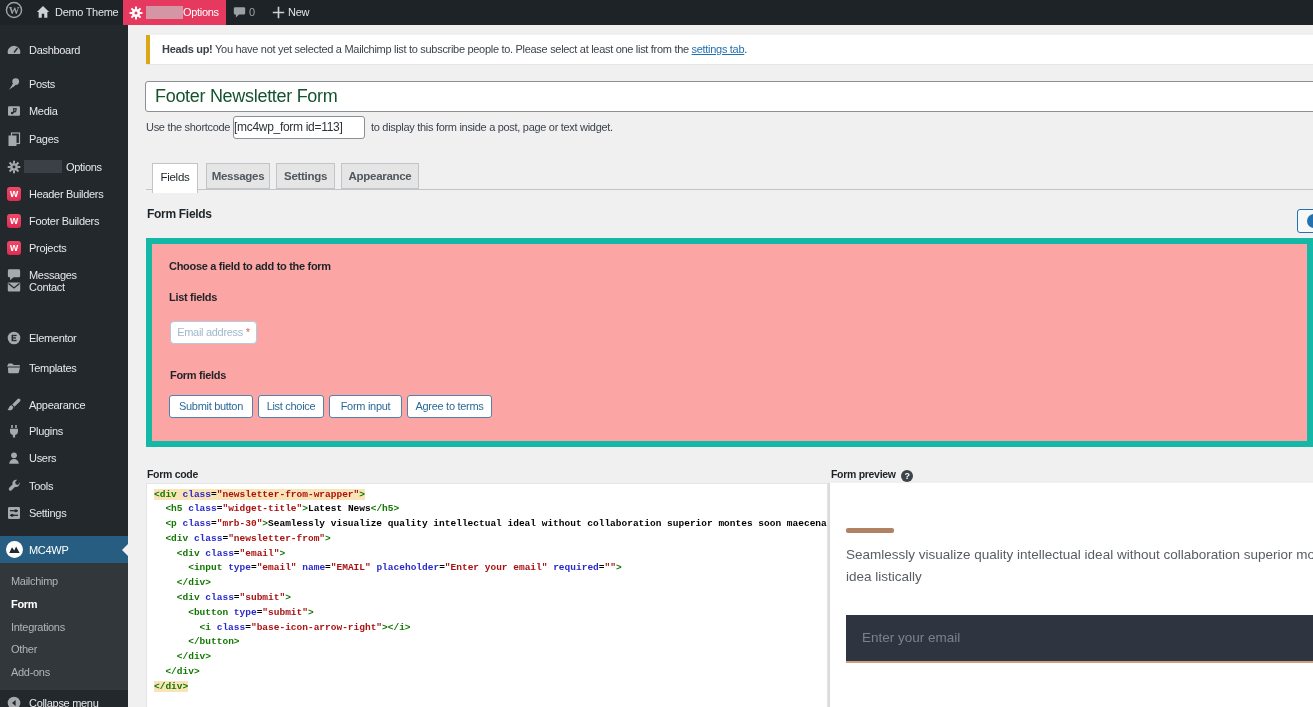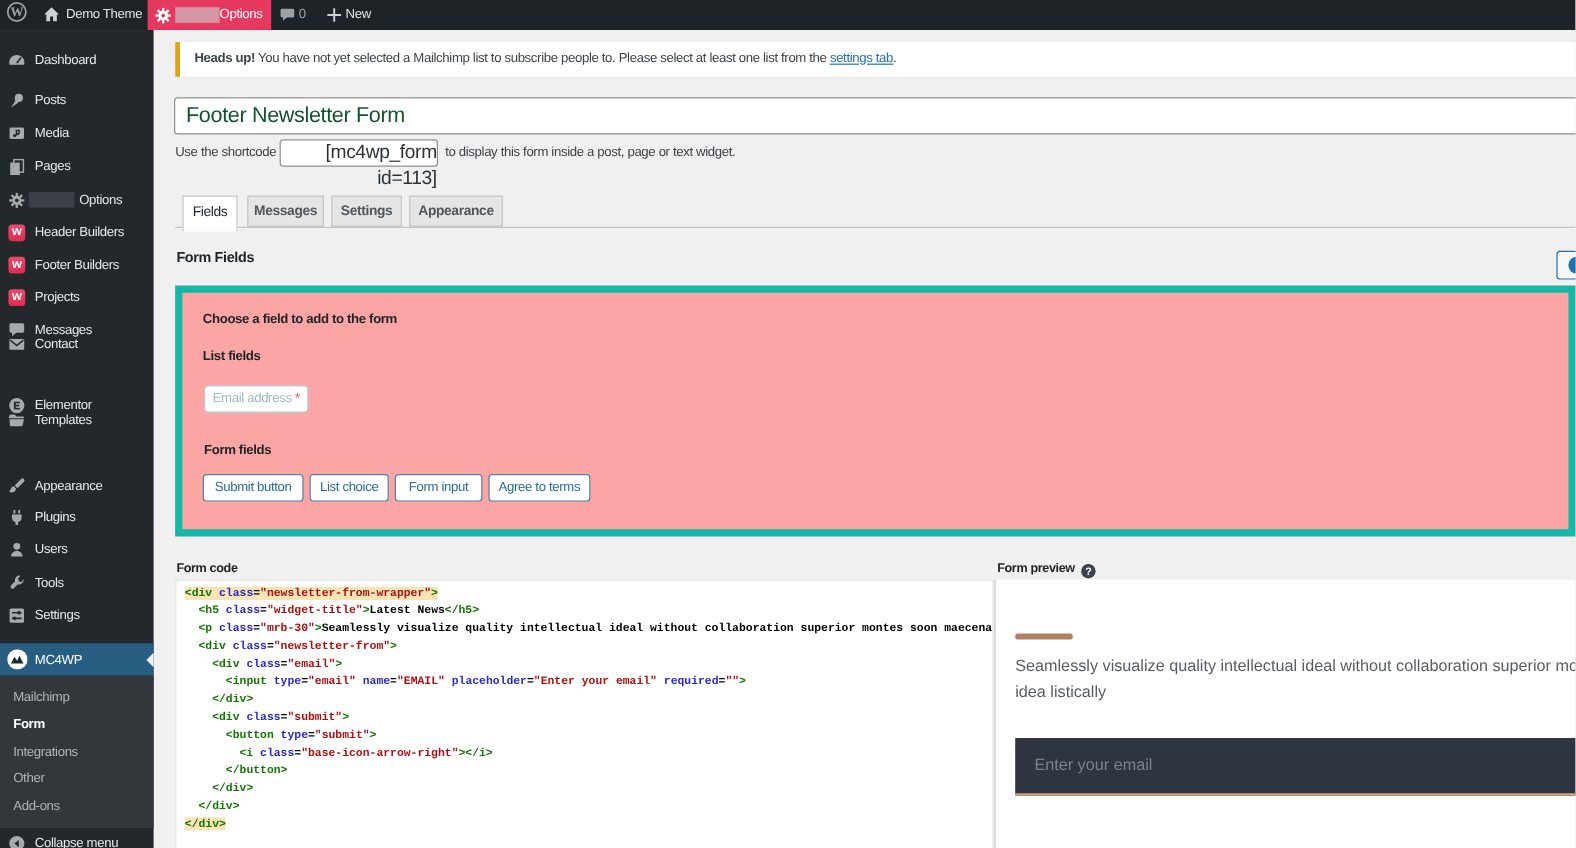--- a/index.html
+++ b/index.html
@@ -153,21 +153,21 @@
         <circle cx="7" cy="7" r="6.3" fill="#a7aaad"></circle>
         <g fill="#23282d">
           <rect x="4.6" y="3.8" width="1.6" height="6.4"></rect>
           <rect x="6.2" y="3.8" width="3.4" height="1.3"></rect>
           <rect x="6.2" y="6.3" width="2.8" height="1.3"></rect>
           <rect x="6.2" y="8.9" width="3.4" height="1.3"></rect>
         </g>
       </svg>
     <div class="lb">Elementor</div>
   </div>
-  <div class="mi" style="top:311px">
+  <div class="mi" style="top:329px">
     <svg class="ic" viewBox="0 0 14 14">
         <path d="M1 3.4 a1 1 0 0 1 1 -1 h3.2 l1.5 1.6 h5.3 a1 1 0 0 1 1 1 v0.6 h-13 z M1 6.4 h12 l-1.2 5 a1 1 0 0 1 -1 0.8 h-8.6 a1 1 0 0 1 -1 -0.8 z" fill="#a7aaad"></path>
       </svg>
     <div class="lb">Templates</div>
   </div>
   <div class="mi" style="top:366px">
     <svg class="ic" viewBox="0 0 14 14">
         <g fill="#a7aaad">
           <path d="M12.9 1.1 a1.6 1.6 0 0 0 -2.3 0 L5.2 6.5 l2.3 2.3 5.4 -5.4 a1.6 1.6 0 0 0 0 -2.3 z"></path>
           <path d="M4.6 7.2 c-1.3 0.1 -2.2 0.9 -2.6 2.4 -0.2 0.9 -0.7 1.5 -1.5 1.9 1.2 0.9 2.7 1.1 3.9 0.5 1.2 -0.6 1.8 -1.6 1.9 -3 z"></path>
@@ -240,21 +240,21 @@
   <div class="abs" style="left:12px;top:0;height:29px;line-height:29px;font-size:11px;color:#3c434a">
     <b>Heads up!</b> You have not yet selected a Mailchimp list to subscribe people to. Please select at least one list from the <a style="color:#2271b1;text-decoration:underline">settings tab</a>.
   </div>
 </div>
 
 <div class="abs" style="left:145px;top:81px;width:1175px;height:29px;background:#fff;border:1px solid #8c8f94;border-radius:3px">
   <div class="abs" style="left:9px;top:0;height:29px;line-height:29px;font-size:18px;color:#14532d">Footer Newsletter Form</div>
 </div>
 
 <div class="abs" style="left:146px;top:116px;height:23px;line-height:23px;font-size:11px;color:#3c434a">Use the shortcode</div>
-<div class="abs" style="left:233px;top:116px;width:130px;height:21px;background:#fff;border:1px solid #8c8f94;border-radius:3px;text-align:right;line-height:21px;font-size:16px;color:#2c3338">[mc4wp_form id=113]</div>
+<div class="abs" style="left:233px;top:116px;width:130px;height:21px;background:#fff;border:1px solid #8c8f94;border-radius:3px;text-align:left;line-height:21px;font-size:12px;color:#2c3338">[mc4wp_form id=113]</div>
 <div class="abs" style="left:371px;top:116px;height:23px;line-height:23px;font-size:11px;color:#3c434a">to display this form inside a post, page or text widget.</div>
 
 <div class="abs" style="left:146px;top:189px;width:1167px;height:1px;background:#c3c4c7"></div>
 <div class="abs" style="left:152px;top:163px;width:44px;height:29px;background:#fff;border:1px solid #c3c4c7;border-bottom:none;text-align:center;line-height:27px;font-size:11.5px;font-weight:normal;color:#1d2327;z-index:5">Fields</div>
 <div class="abs" style="left:206px;top:163px;width:62px;height:24px;background:#e5e5e5;border:1px solid #c3c4c7;text-align:center;line-height:24px;font-size:11.5px;font-weight:600;color:#50575e">Messages</div>
 <div class="abs" style="left:276px;top:163px;width:57px;height:24px;background:#e5e5e5;border:1px solid #c3c4c7;text-align:center;line-height:24px;font-size:11.5px;font-weight:600;color:#50575e">Settings</div>
 <div class="abs" style="left:341px;top:163px;width:76px;height:24px;background:#e5e5e5;border:1px solid #c3c4c7;text-align:center;line-height:24px;font-size:11.5px;font-weight:600;color:#50575e">Appearance</div>
 
 <div class="abs" style="left:147px;top:207px;font-size:12px;font-weight:bold;color:#1d2327">Form Fields</div>
 <div class="abs" style="left:1297px;top:209px;width:40px;height:22px;background:#f6f7f7;border:1.5px solid #2271b1;border-radius:3px">

